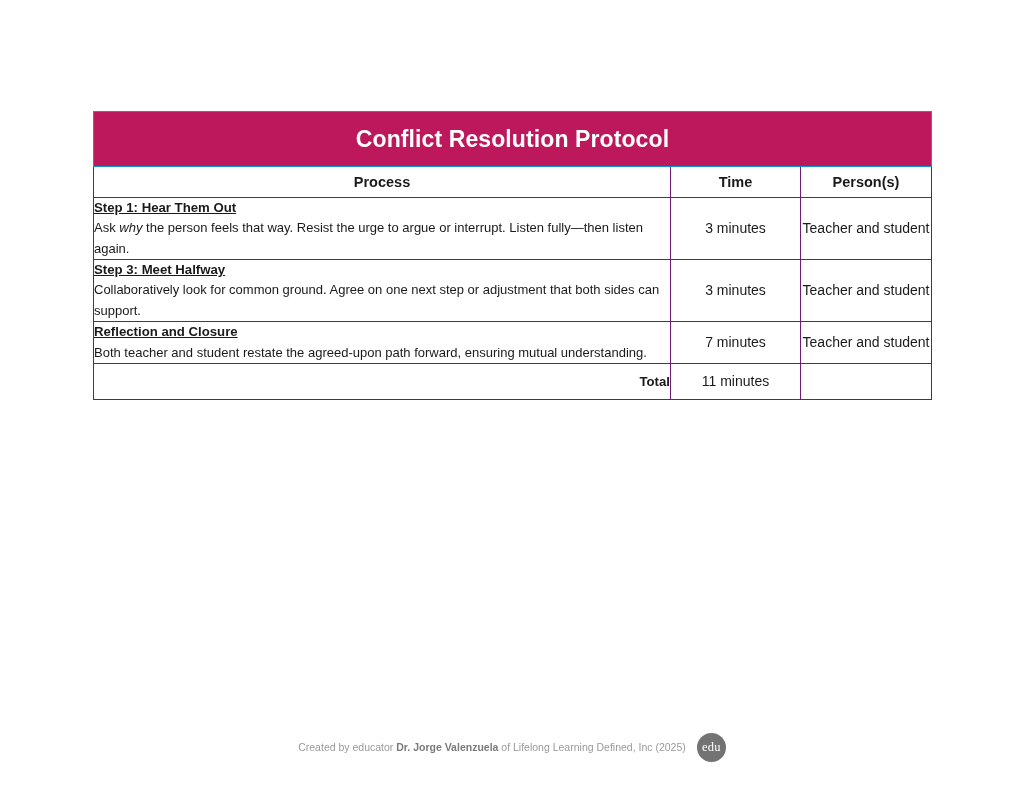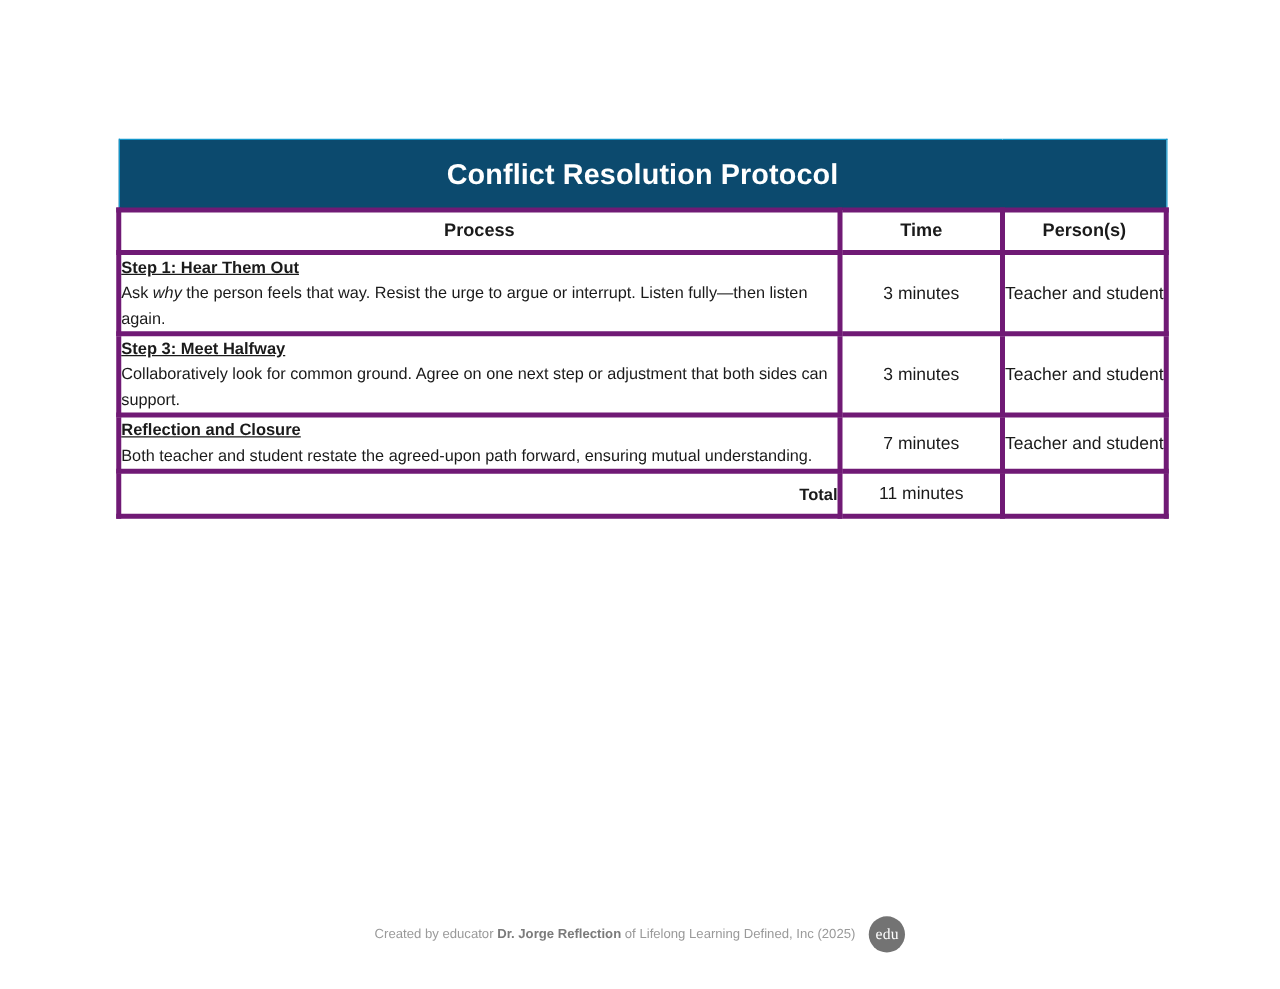--- a/index.html
+++ b/index.html
@@ -27,28 +27,28 @@
   
   .protocol-table {
     position: absolute;
     left: 93px;
     top: 111px;
     width: 838px;
     border-collapse: collapse;
     table-layout: fixed;
   }
   .protocol-table td, .protocol-table th {
-    border: 4px solid #701a75;
+    border: 1px solid #701a75;
     padding: 0;
     vertical-align: middle;
   }
 
   
   .title-cell {
-    background: #0c4a6e;
+    background: #be185d;
     border: 1px solid #1295c9 !important;
     height: 54px;
     text-align: center;
     vertical-align: middle;
   }
   .title-text {
     color: #ffffff;
     font-size: 23px;
     font-weight: bold;
     letter-spacing: 0.1px;
@@ -203,21 +203,21 @@
         <td class="total-label-cell">Total</td>
         <td class="time-cell">11 minutes</td>
         <td class="person-cell empty-cell"></td>
       </tr>
     </tbody>
   </table>
 
   <div class="footer">
     <div class="footer-inner">
       <div class="credit">
-        <span>Created by educator </span><b>Dr. Jorge Reflection</b><span> of Lifelong Learning Defined, Inc (2025)</span>
+        <span>Created by educator </span><b>Dr. Jorge Valenzuela</b><span> of Lifelong Learning Defined, Inc (2025)</span>
       </div>
       <div class="edu-logo">
         <span>edu</span>
       </div>
     </div>
   </div>
 
 </div>
 
 </body></html>

